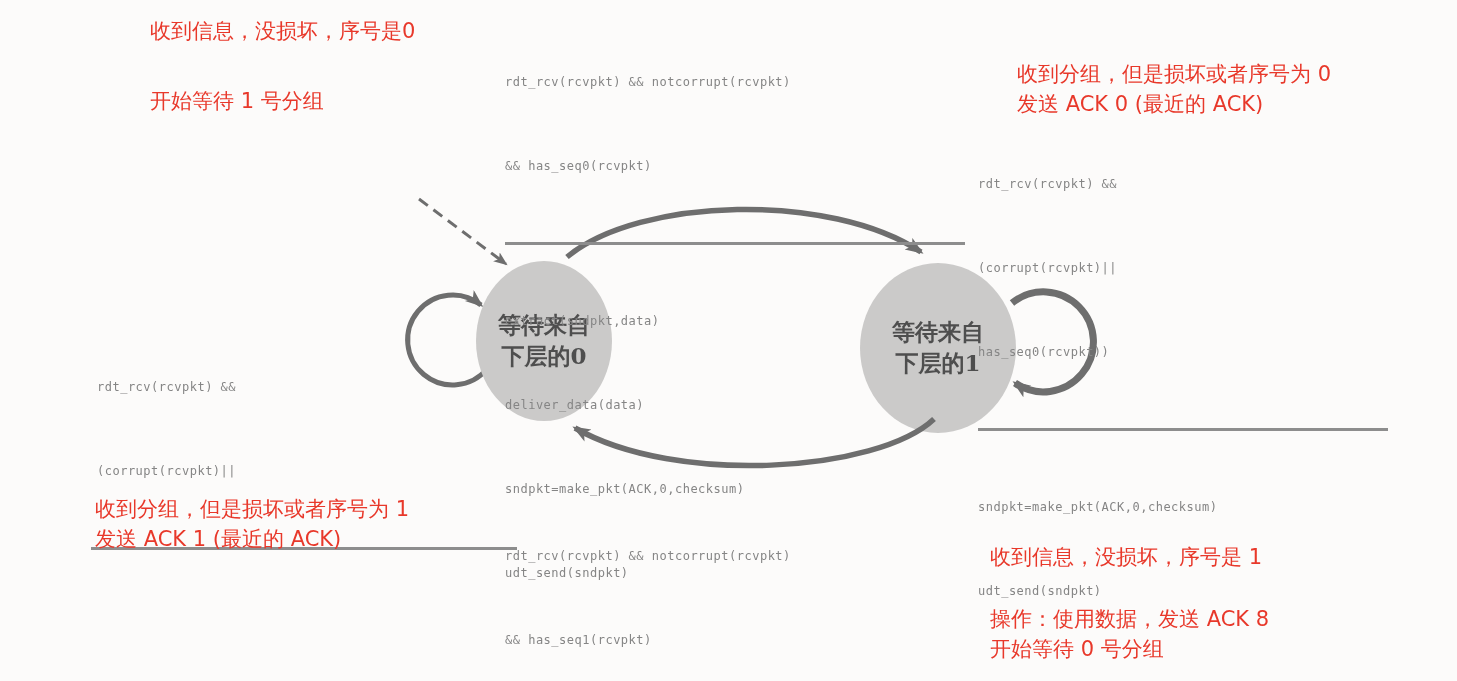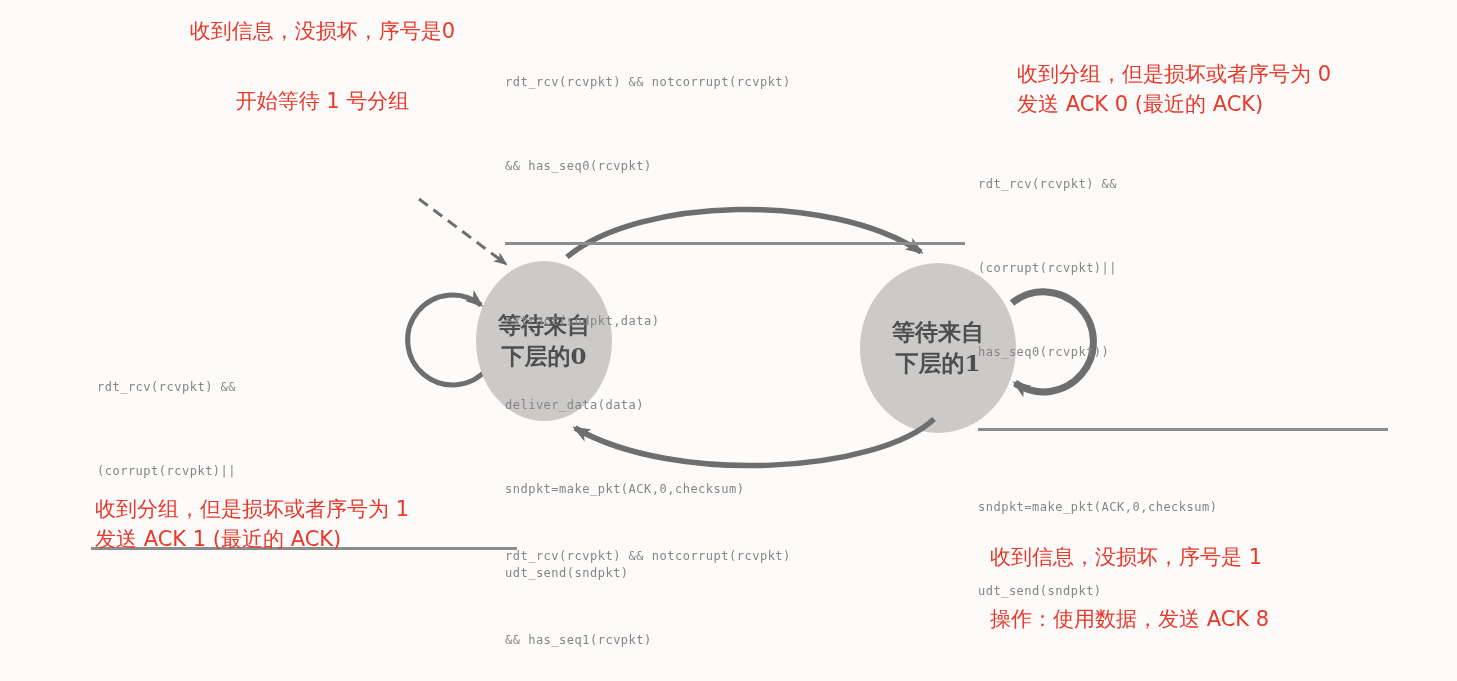--- a/index.html
+++ b/index.html
@@ -36,21 +36,21 @@
     color:var(--code-gray);white-space:pre;
   }
   .sep{height:3px;background:var(--sep-gray);margin:6px 0;}
   .note{
     position:absolute;
     font-size:21px;line-height:30px;
     color:var(--annotation-red);
   }
   .note .gap1{height:40px;}
   .note .gap2{height:32px;}
-  .center{text-align:center;}
+  .center{text-align:left;}
 </style>
 </head>
 <body>
 
 <div class="canvas">
 
   <svg class="fsm-svg" viewBox="0 0 1457 681" xmlns="http://www.w3.org/2000/svg">
     <defs>
       <marker id="ah" markerUnits="userSpaceOnUse" markerWidth="20" markerHeight="16" refX="15" refY="7" orient="auto">
         <path class="arrow-head" d="M0,0 L18,7 L0,14 L4.5,7 Z"></path>
@@ -133,15 +133,16 @@
 
   <div class="note" style="left:95px;top:494px;">
     <div>收到分组，但是损坏或者序号为 1</div>
     <div>发送 ACK 1 (最近的 ACK)</div>
   </div>
 
   <div class="note" style="left:990px;top:542px;width:310px;">
     <div>收到信息，没损坏，序号是 1</div>
     <div class="gap2"></div>
     <div>操作：使用数据，发送 ACK 8</div>
+    <div class="center">开始等待 0 号分组</div>
   </div>
 
 </div>
 
 </body></html>

